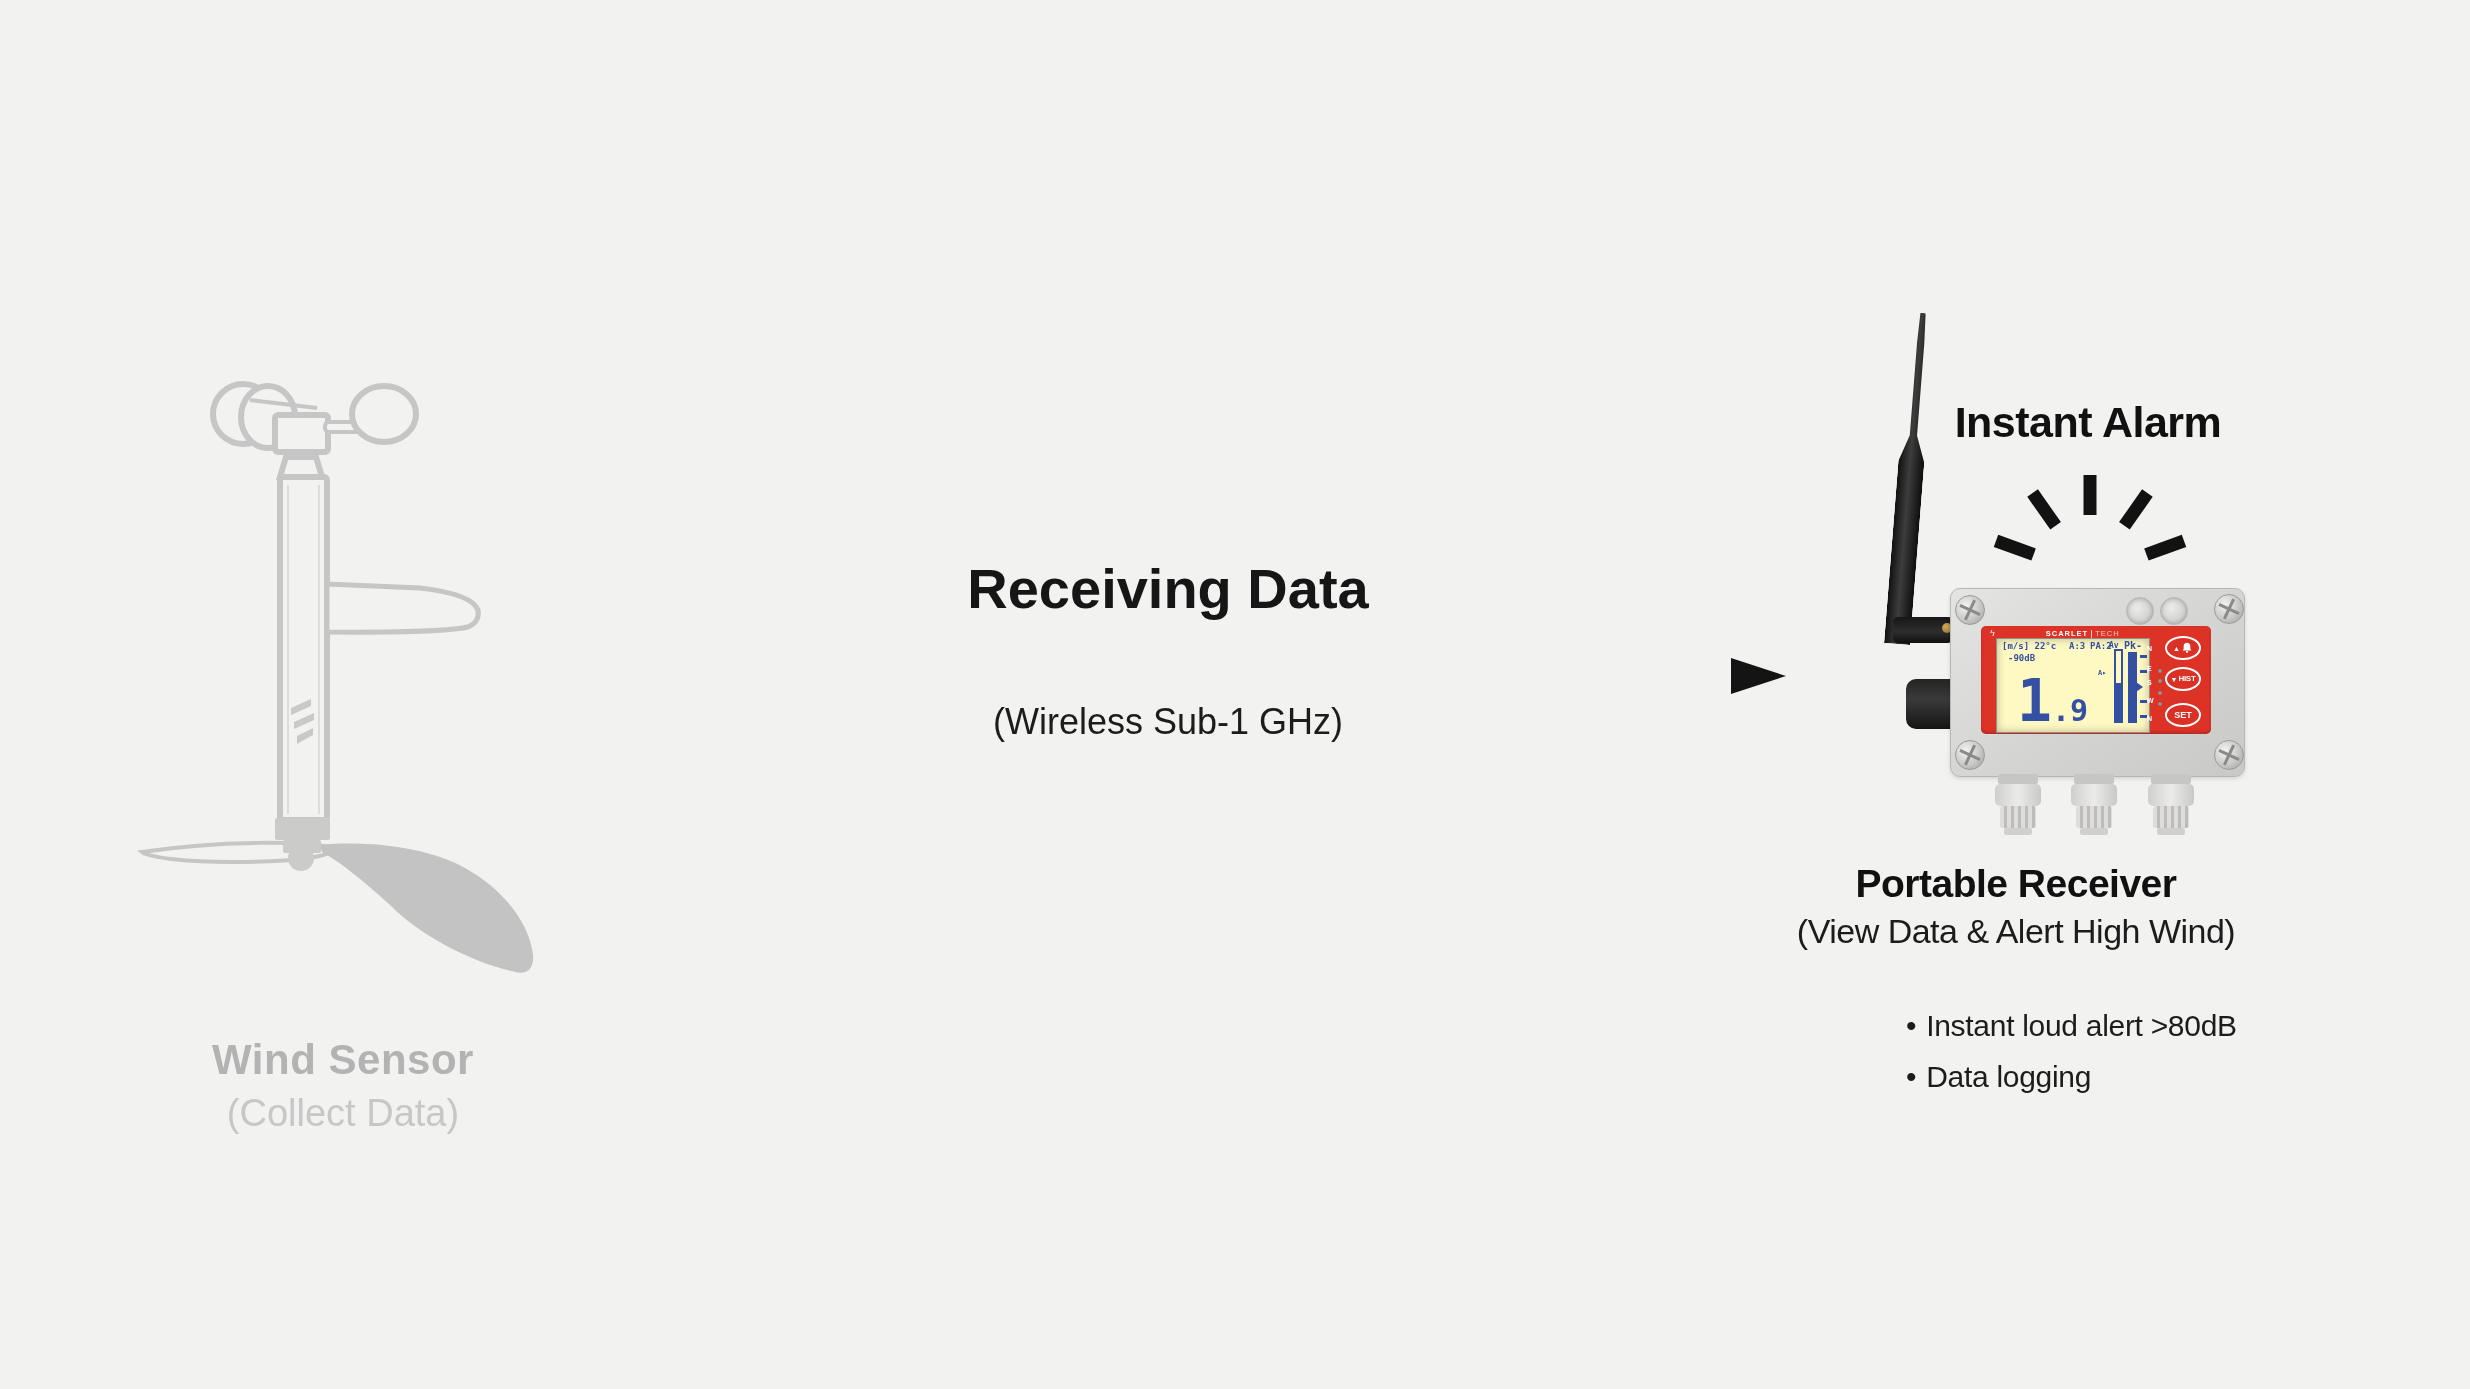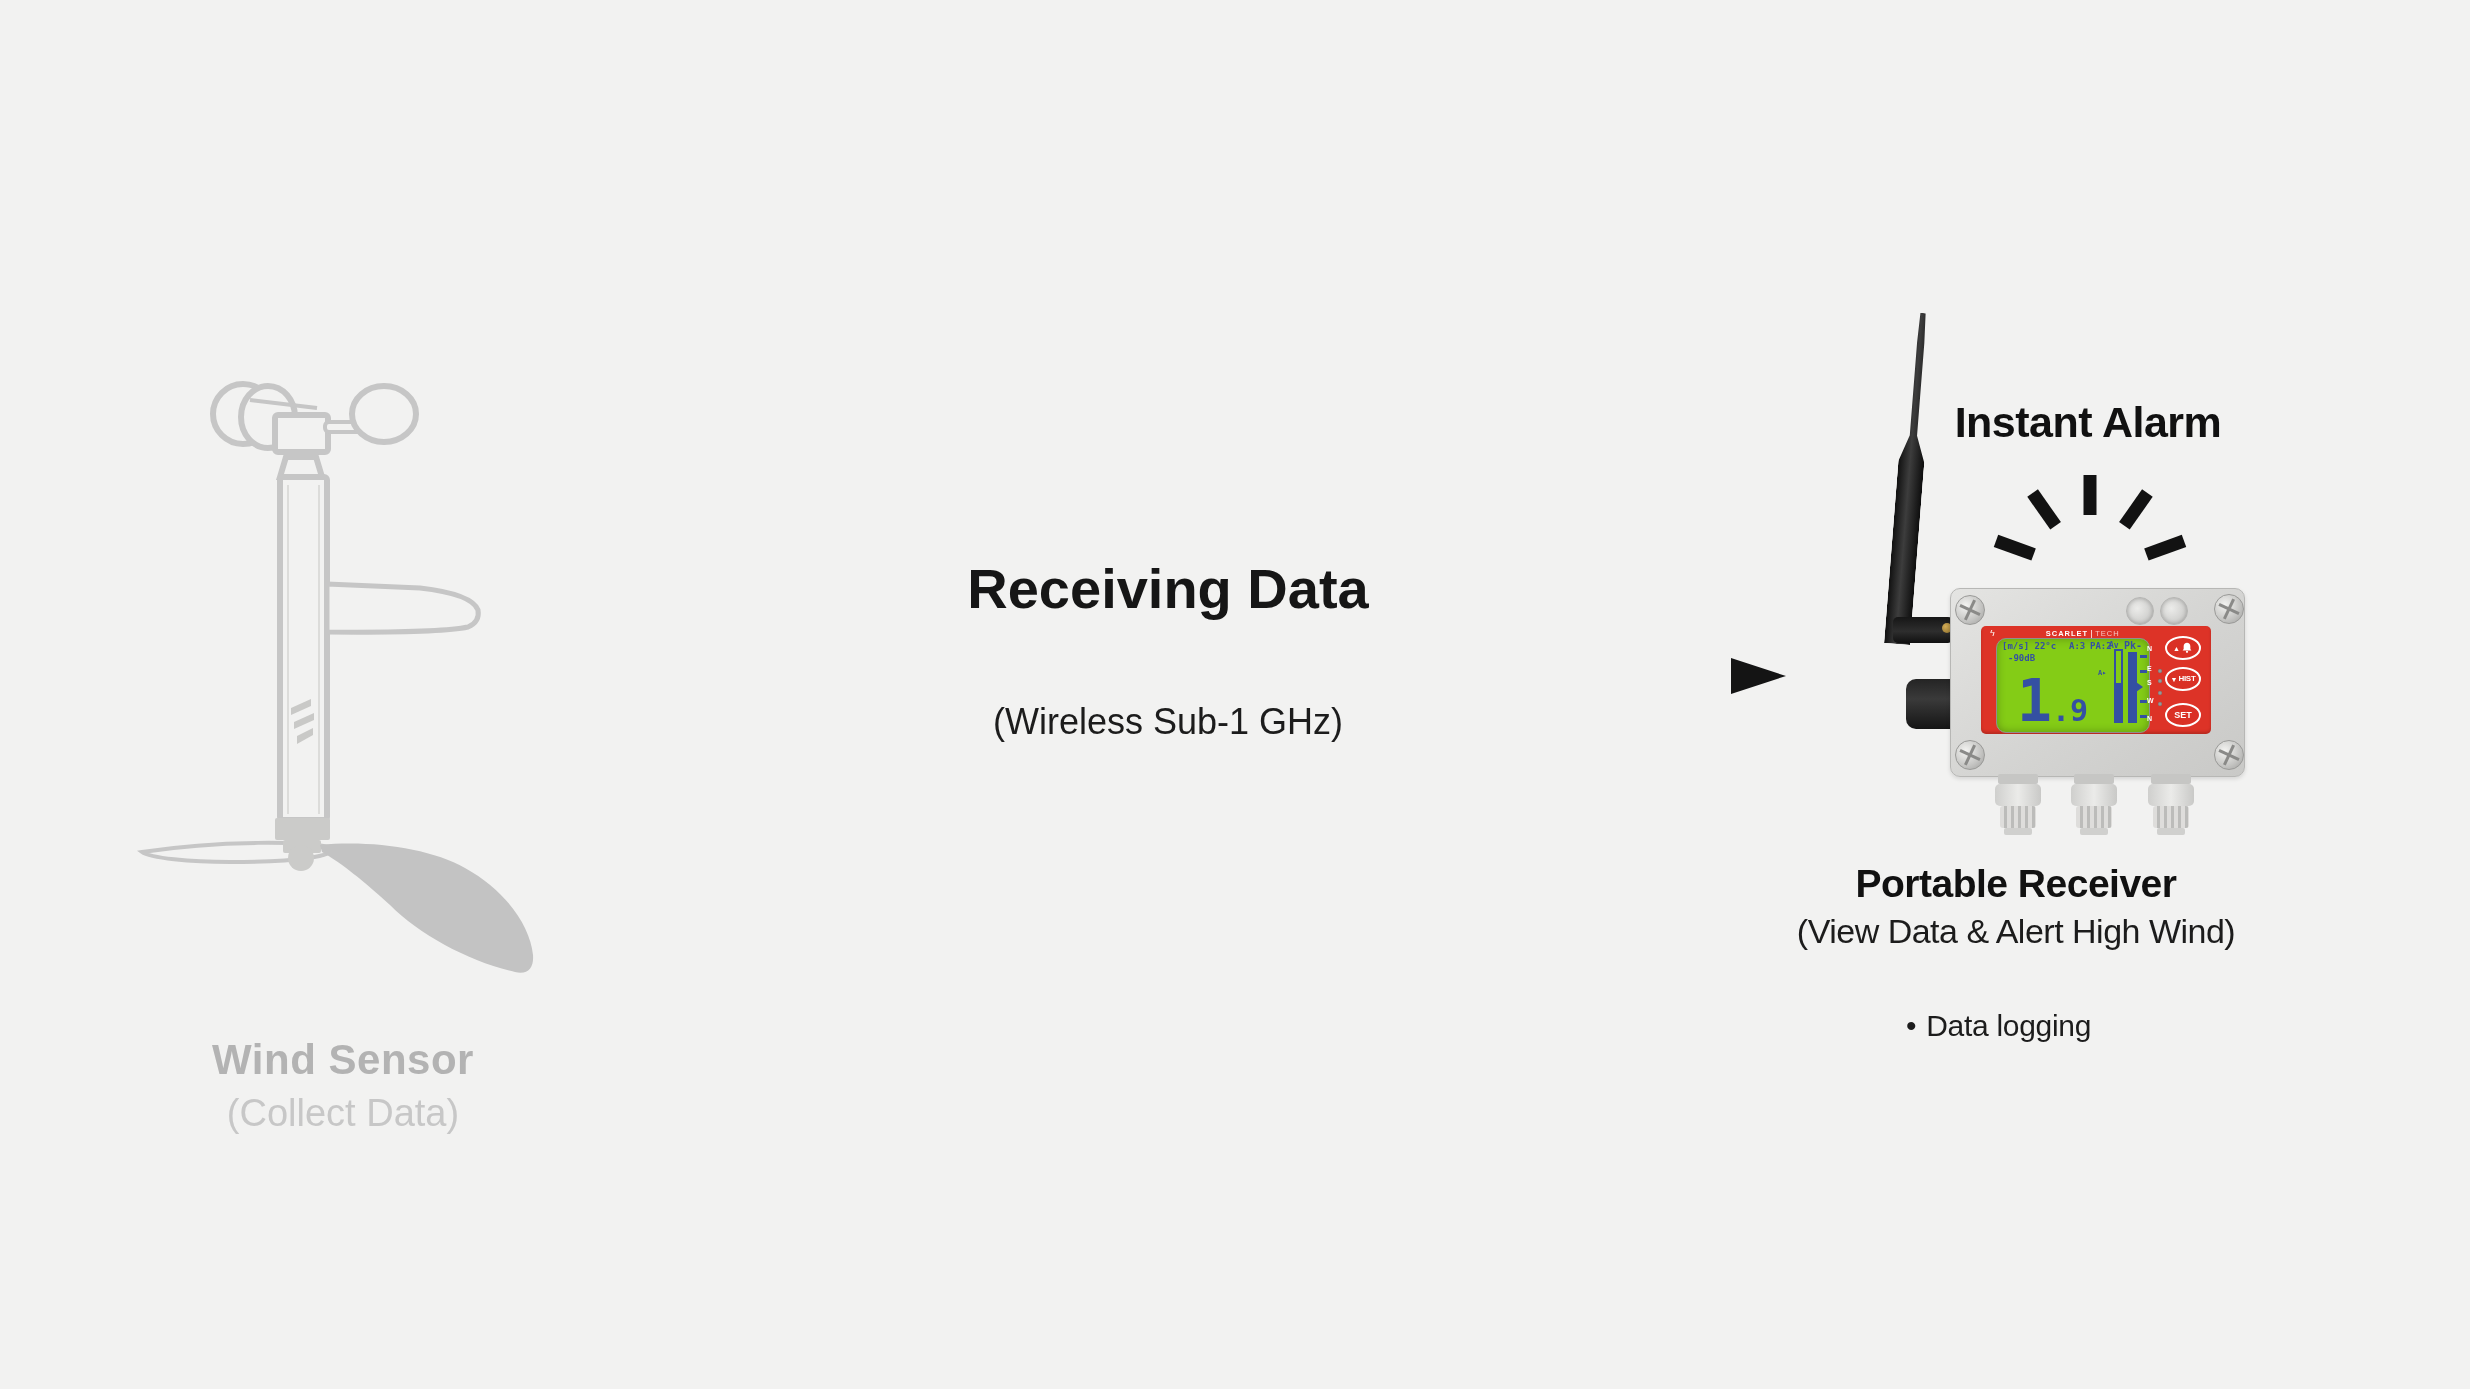--- a/index.html
+++ b/index.html
@@ -43,22 +43,22 @@
   .grille{position:absolute;width:26px;height:26px;border-radius:50%;border:1px solid #b5b5b3;
     background:radial-gradient(circle at 40% 40%,#ececea,#cdcdcb 70%,#bdbdbb);box-shadow:inset 0 0 4px rgba(0,0,0,.25);}
   .bezel{position:absolute;left:30px;top:37px;width:230px;height:108px;background:#dd3327;border-radius:5px;
     box-shadow:inset 0 -2px 3px rgba(0,0,0,.18);}
   .brand{position:absolute;left:9px;top:3px;display:flex;align-items:center;gap:3px;color:#fff;}
   .brand .logo{font-size:9px;line-height:9px;}
   .brand .b1{font-size:7.5px;font-weight:bold;letter-spacing:1px;padding-left:48px;}
   .brand .bar{width:1px;height:8px;background:rgba(255,255,255,.75);}
   .brand .b2{font-size:7.5px;letter-spacing:1px;color:rgba(255,255,255,.72);}
 
-  .lcd{position:absolute;left:15px;top:12px;width:152px;height:93px;background:#84cc16;border:1px solid #8f8f8d;
-    border-radius:10px;box-shadow:inset 0 0 8px rgba(0,0,0,.28);color:#3450a2;font-family:"DejaVu Sans Mono",monospace;font-weight:bold;text-align:right;}
+  .lcd{position:absolute;left:15px;top:12px;width:152px;height:93px;background:#fef9c3;border:1px solid #8f8f8d;
+    border-radius:0;box-shadow:inset 0 0 8px rgba(0,0,0,.28);color:#3450a2;font-family:"DejaVu Sans Mono",monospace;font-weight:bold;text-align:right;}
   .lcd .t{position:absolute;font-size:9px;line-height:10px;}
   .lcd .big{position:absolute;left:20px;bottom:2px;line-height:1;}
   .lcd .big .int{font-size:58px;font-weight:bold;}
   .lcd .big .dec{font-size:30px;font-weight:bold;}
   .lcd .avbar{position:absolute;left:117px;top:10px;width:9px;height:74px;border:2px solid #3450a2;box-sizing:border-box;}
   .lcd .avfill{position:absolute;left:0;bottom:0;width:100%;height:55%;background:#3450a2;}
   .lcd .pkbar{position:absolute;left:131px;top:13px;width:9px;height:71px;background:#3450a2;}
   .lcd .tick{position:absolute;left:143px;width:7px;height:3px;background:#3450a2;}
   .lcd .ptr{position:absolute;left:139px;top:43px;width:0;height:0;border-top:5px solid transparent;border-bottom:5px solid transparent;border-left:7px solid #3450a2;}
   .lcd .marker{position:absolute;left:101px;top:30px;font-size:7px;}
@@ -234,17 +234,20 @@
         <div class="hex"></div>
         <div class="ribbed"></div>
         <div class="tip"></div>
     </div>
   </div>
 
   <div class="abs recv-title">Portable Receiver</div>
   <div class="abs recv-sub">(View Data &amp; Alert High Wind)</div>
   <div class="abs features">
     <div class="row">
+      <span class="bullet">•</span><span>Instant loud alert &gt;80dB</span>
+    </div>
+    <div class="row">
       <span class="bullet">•</span><span>Data logging</span>
     </div>
   </div>
 
 </div>
 
 </body></html>

